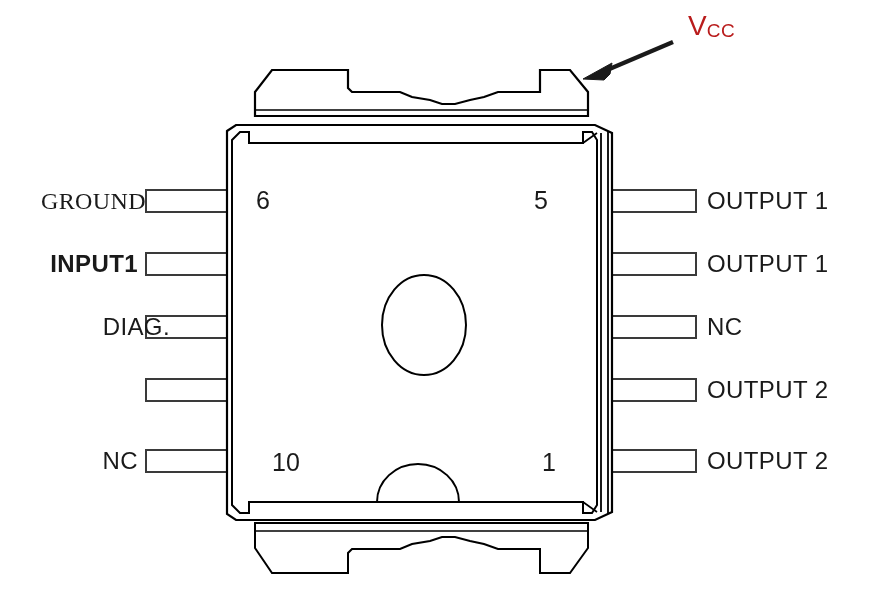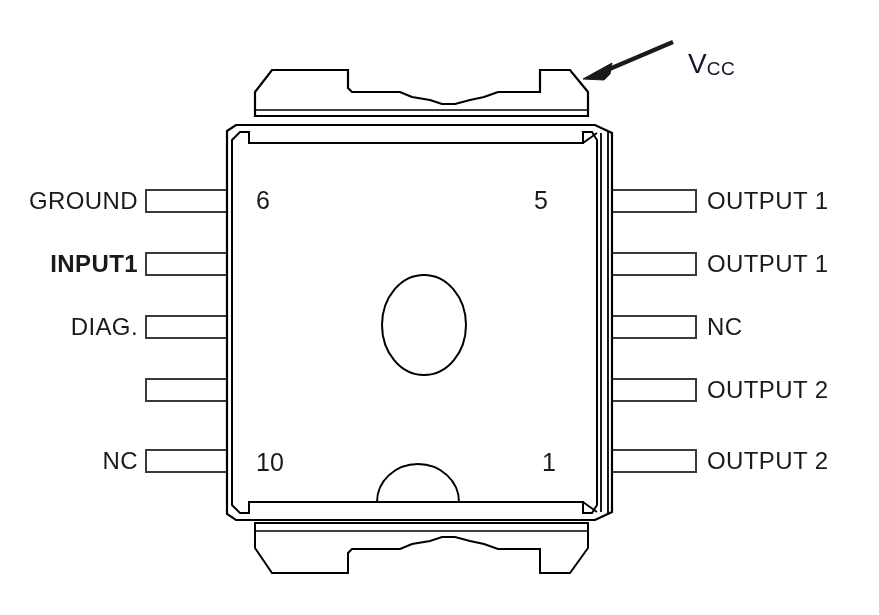--- a/index.html
+++ b/index.html
@@ -46,24 +46,23 @@
     color: #1a1a1a;
     line-height: 1;
     white-space: nowrap;
   }
   #vcc-label {
     position: absolute;
     left: 688px;
     top: 12px;
     font-family: "Liberation Sans", sans-serif;
     font-size: 28px;
-    color: #0f172a;
+    color: #b91c1c;
     line-height: 1;
     white-space: nowrap;
-    margin-top: 38px;
   }
   #vcc-label .sub {
     font-size: 19px;
     vertical-align: -0.12em;
     letter-spacing: 0.5px;
   }
 </style>
 </head>
 <body>
 
@@ -178,33 +177,33 @@
       <path fill="#ffffff" stroke="#000000" stroke-width="2.0" d="M 377 502 A 41 38 0 0 1 459 502 Z"></path>
     </g>
 
     <g>
       <path fill="none" stroke="#1a1a1a" stroke-width="4.2" stroke-linecap="butt" d="M 673 42 L 600 73"></path>
       <path fill="#1a1a1a" stroke="#1a1a1a" stroke-width="1" d="M 583 79 L 612 63 L 610 74 L 604 80 Z"></path>
     </g>
 
   </svg>
 
-  <div class="pin-label left" style="left:0px; width:138px; top:189px;">GROUND</div>
+  <div class="pin-label left" style="left:8px; width:138px; top:189px;font-family:Liberation Serif, serif;">GROUND</div>
   <div class="pin-label left" style="left:0px; width:138px; top:252px;font-weight:bold;">INPUT1</div>
-  <div class="pin-label left" style="left:0px; width:138px; top:315px;">DIAG.</div>
+  <div class="pin-label left" style="left:0px; width:138px; top:315px;padding-left:32px;">DIAG.</div>
   <div class="pin-label left" style="left:0px; width:138px; top:449px;">NC</div>
 
   <div class="pin-label right" style="left:707px; top:189px;">OUTPUT 1</div>
   <div class="pin-label right" style="left:707px; top:252px;">OUTPUT 1</div>
   <div class="pin-label right" style="left:707px; top:315px;">NC</div>
   <div class="pin-label right" style="left:707px; top:378px;">OUTPUT 2</div>
   <div class="pin-label right" style="left:707px; top:449px;">OUTPUT 2</div>
 
   <div class="pin-number" style="left:256px; top:188px;">6</div>
   <div class="pin-number" style="left:534px; top:188px;">5</div>
-  <div class="pin-number" style="left:256px; top:450px;text-align:right;">10</div>
+  <div class="pin-number" style="left:272px; top:450px;text-align:right;">10</div>
   <div class="pin-number" style="left:542px; top:450px;">1</div>
 
   <div id="vcc-label">
     <span>V</span><span class="sub">CC</span>
   </div>
 
 </div>
 
 </body></html>

